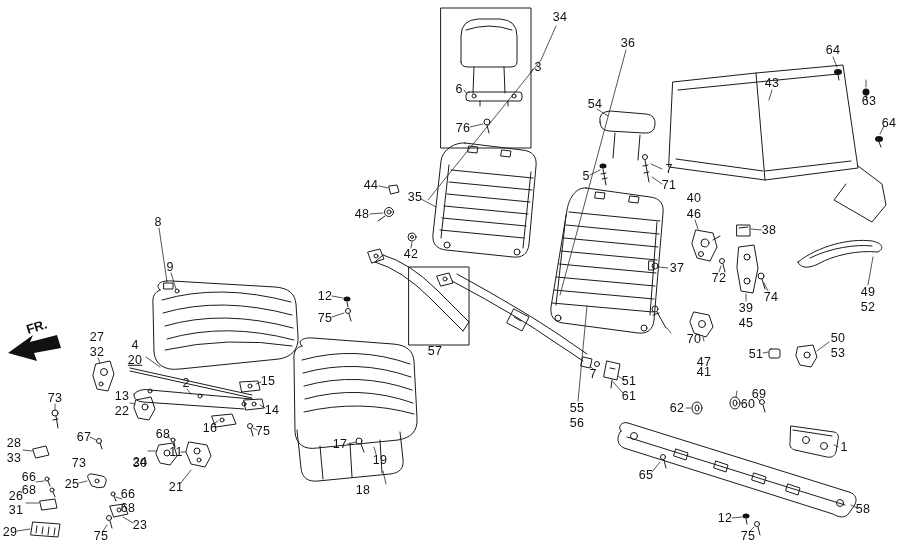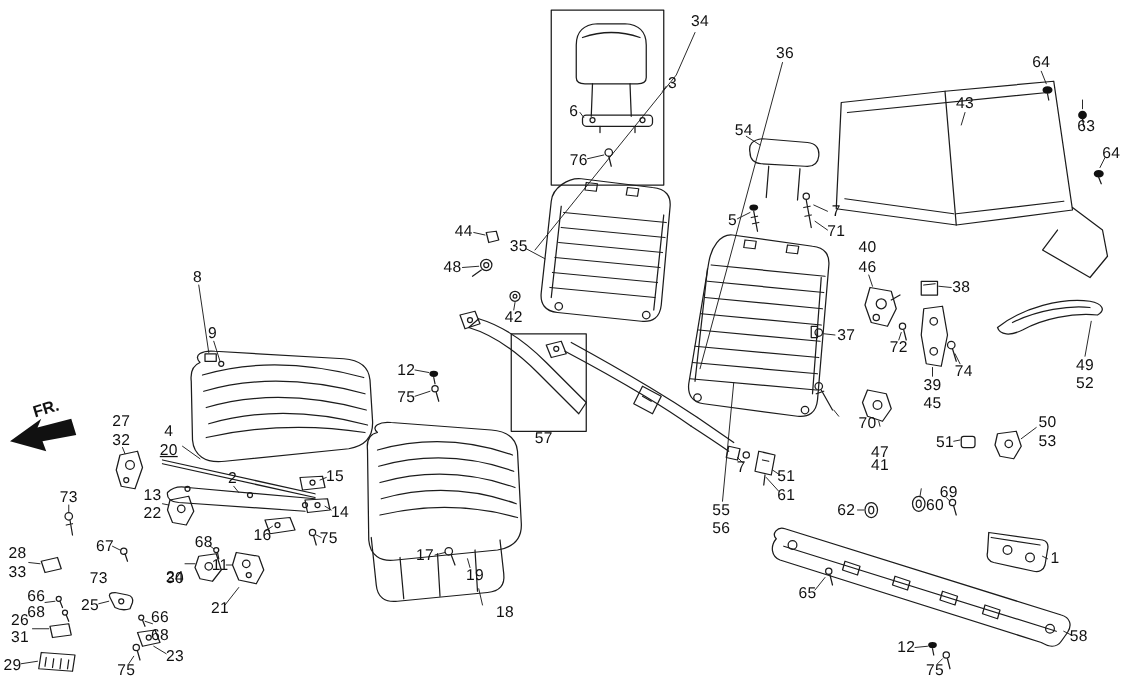--- a/index.html
+++ b/index.html
@@ -314,21 +314,21 @@
       <span class="part-label" style="left: 163px; top: 434px;">68</span>
       <span class="part-label" style="left: 140px; top: 448px; margin-top: 14px;">24</span>
       <span class="part-label" style="left: 140px; top: 463px;">30</span>
       <span class="part-label" style="left: 176px; top: 452px;">11</span>
       <span class="part-label" style="left: 340px; top: 444px;">17</span>
       <span class="part-label" style="left: 14px; top: 443px;">28</span>
       <span class="part-label" style="left: 14px; top: 458px;">33</span>
       <span class="part-label" style="left: 79px; top: 463px;">73</span>
       <span class="part-label" style="left: 72px; top: 484px;">25</span>
       <span class="part-label" style="left: 380px; top: 460px;">19</span>
-      <span class="part-label" style="left: 404px; top: 490px; text-align: right;">18</span>
+      <span class="part-label" style="left: 363px; top: 490px; text-align: right;">18</span>
       <span class="part-label" style="left: 844px; top: 447px;">1</span>
       <span class="part-label" style="left: 646px; top: 475px;">65</span>
       <span class="part-label" style="left: 176px; top: 487px;">21</span>
       <span class="part-label" style="left: 29px; top: 477px;">66</span>
       <span class="part-label" style="left: 29px; top: 490px;">68</span>
       <span class="part-label" style="left: 16px; top: 496px;">26</span>
       <span class="part-label" style="left: 16px; top: 510px;">31</span>
       <span class="part-label" style="left: 10px; top: 532px;">29</span>
       <span class="part-label" style="left: 128px; top: 494px;">66</span>
       <span class="part-label" style="left: 128px; top: 508px;">68</span>

